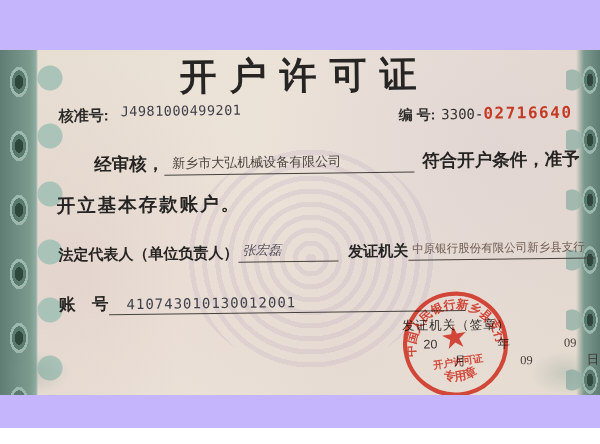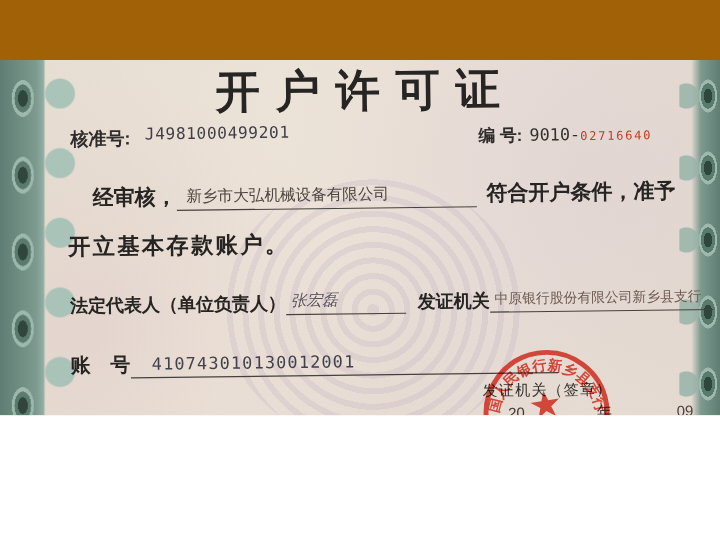--- a/index.html
+++ b/index.html
@@ -1,16 +1,16 @@
 <!DOCTYPE html>
 <html><head>
 <meta charset="utf-8">
 <style>
   html,body{margin:0;padding:0;background:#fff;}
-  .stage{position:relative;width:600px;height:346px;background:#a16207;overflow:hidden;
+  .stage{position:relative;width:600px;height:428px;background:#c4b5fd;overflow:hidden;
          font-family:"Liberation Sans",sans-serif;}
   .photo{position:absolute;left:0;top:50px;width:600px;height:345px;overflow:hidden;
          background:linear-gradient(100deg,#e6ddd1 0%,#ece3d8 35%,#e9dfd6 65%,#e4dacf 100%);}
   
   .border-left{position:absolute;left:0;top:0;bottom:0;width:66px;
     background:
       radial-gradient(circle at 50px 28px, rgba(164,193,182,.9) 0 12px, rgba(164,193,182,0) 13px) 0 0/66px 58px repeat-y,
       radial-gradient(ellipse 12px 20px at 19px 32px, #2f463d 0 34%, #5b7a6f 35% 58%, #9db8ac 59% 76%, rgba(157,184,173,0) 77%) 0 0/38px 64px repeat-y,
       linear-gradient(90deg,#5f7d73 0,#7d9a8f 30px,#8fada2 36px,rgba(143,173,162,0) 38px);}
   .border-right{position:absolute;right:0;top:0;bottom:0;width:34px;
@@ -32,45 +32,45 @@
 
   .content{position:absolute;inset:0;transform:rotate(-0.7deg);}
   .title{position:absolute;top:1px;left:0;right:0;text-align:center;
     font-family:"Liberation Serif",serif;font-weight:700;font-size:37px;
     letter-spacing:13px;text-indent:13px;color:#27createdAtLine2524;color:#272523;}
   .row-approval{position:absolute;top:54px;left:60px;font-size:15px;color:#2e2c2a;font-weight:600;}
   .val-approval{display:inline-block;margin-left:12px;position:relative;top:-4px;font-weight:400;
     font-family:"DejaVu Sans Mono",monospace;font-size:13.5px;color:#3f3f49;letter-spacing:.5px;}
   .serial{position:absolute;top:56px;left:400px;font-size:14px;color:#2e2c2a;font-weight:600;}
   .serial .prefix{font-family:"DejaVu Sans Mono",monospace;font-weight:400;font-size:14px;color:#33312f;margin-left:6px;}
-  .serial .red{font-family:"DejaVu Sans Mono",monospace;font-weight:400;font-size:10px;letter-spacing:1.5px;}
+  .serial .red{font-family:"DejaVu Sans Mono",monospace;font-weight:700;font-size:16px;letter-spacing:1.5px;}
 
   .row-review{position:absolute;top:100px;left:78px;right:8px;display:flex;align-items:flex-end;}
-  .lbl-big{font-size:17.5px;font-weight:700;color:#262422;white-space:nowrap;}
+  .lbl-big{font-size:17.5px;font-weight:700;color:#262422;white-space:nowrap;margin-left:17px;}
   .u-line{border-bottom:1px solid #45423d;}
   .val-company{width:238px;font-size:13px;color:#4c453f;padding:0 4px 2px 8px;white-space:nowrap;overflow:hidden;}
   .review-suffix{margin-left:8px;}
   .row-body{position:absolute;top:140px;left:57px;font-size:18.5px;font-weight:700;color:#252423;letter-spacing:2px;}
 
   .row-four{position:absolute;top:191px;left:58px;right:6px;display:flex;align-items:flex-end;}
   .lbl-mid{font-size:15px;font-weight:700;color:#262422;white-space:nowrap;}
   .val-rep{width:102px;font-size:13px;color:#56505c;padding:0 2px 2px 4px;font-style:italic;white-space:nowrap;}
   .bank-label{margin-left:10px;}
   .val-bank{width:196px;font-size:11.5px;color:#6e5a50;padding:0 2px 3px 4px;white-space:nowrap;overflow:hidden;}
 
   .row-account{position:absolute;top:241px;left:58px;display:flex;align-items:flex-end;}
   .lbl-account{font-size:16.5px;font-weight:700;color:#262422;white-space:nowrap;}
   .val-account{width:338px;font-family:"DejaVu Sans Mono",monospace;font-size:14px;color:#41414b;
     letter-spacing:1px;padding:0 0 2px 18px;white-space:nowrap;}
 
   .issuer{position:absolute;top:269px;left:401px;font-size:12.5px;color:#332f2c;z-index:2;letter-spacing:1px;}
   .date-line{position:absolute;top:288px;left:398px;font-size:12.5px;color:#3c3533;z-index:2;}
   .date-line span{display:inline-block;margin-left:24px;}
   .gap-sm{width:12px;} .gap-xs{width:6px;}
-  .stamp-num{color:#4a403d;font-family:Liberation Sans, sans-serif;}
+  .stamp-num{color:#4a403d;font-family:Liberation Serif, serif;}
 
   .seal{position:absolute;left:399px;top:241px;width:110px;height:110px;z-index:3;
     mix-blend-mode:multiply;opacity:.92;transform:rotate(-8deg);}
 </style>
 </head>
 <body>
 
 <div class="stage">
   <div class="photo">
     <div class="texture"></div>
@@ -82,21 +82,21 @@
 
     <div class="content">
 
       <div class="title">开户许可证</div>
 
       <div class="row-approval">
         <span>核准号:</span><span class="val-approval">J4981000499201</span>
       </div>
 
       <div class="serial">
-        <span>编 号:</span><span class="prefix">9010-</span><span class="red" style="color:#c43a24">02716640</span>
+        <span>编 号:</span><span class="prefix">3300-</span><span class="red" style="color:#c43a24">02716640</span>
       </div>
 
       <div class="row-review">
         <span class="lbl-big">经审核，</span>
         <span class="val-company u-line">新乡市大弘机械设备有限公司</span>
         <span class="lbl-big review-suffix">符合开户条件，准予</span>
       </div>
 
       <div class="row-body">开立基本存款账户。</div>
 

